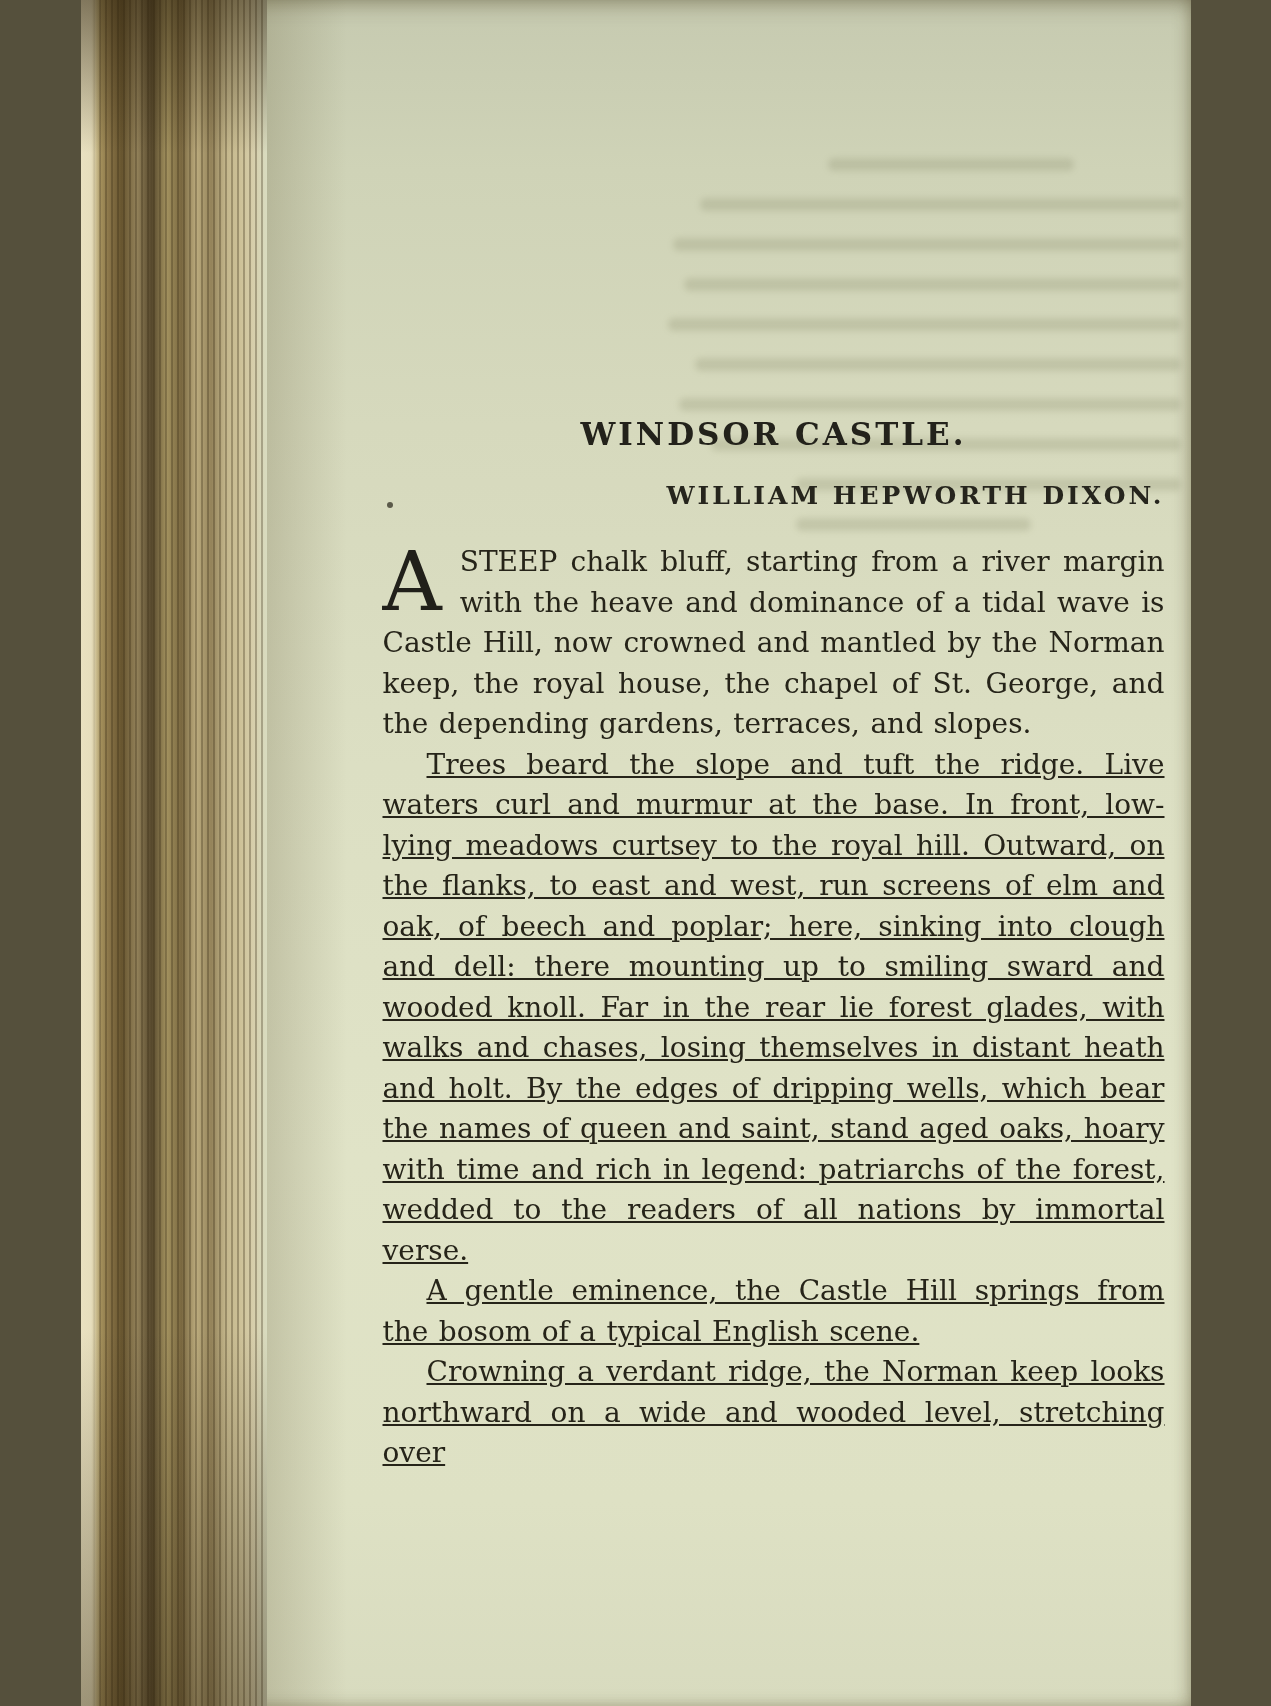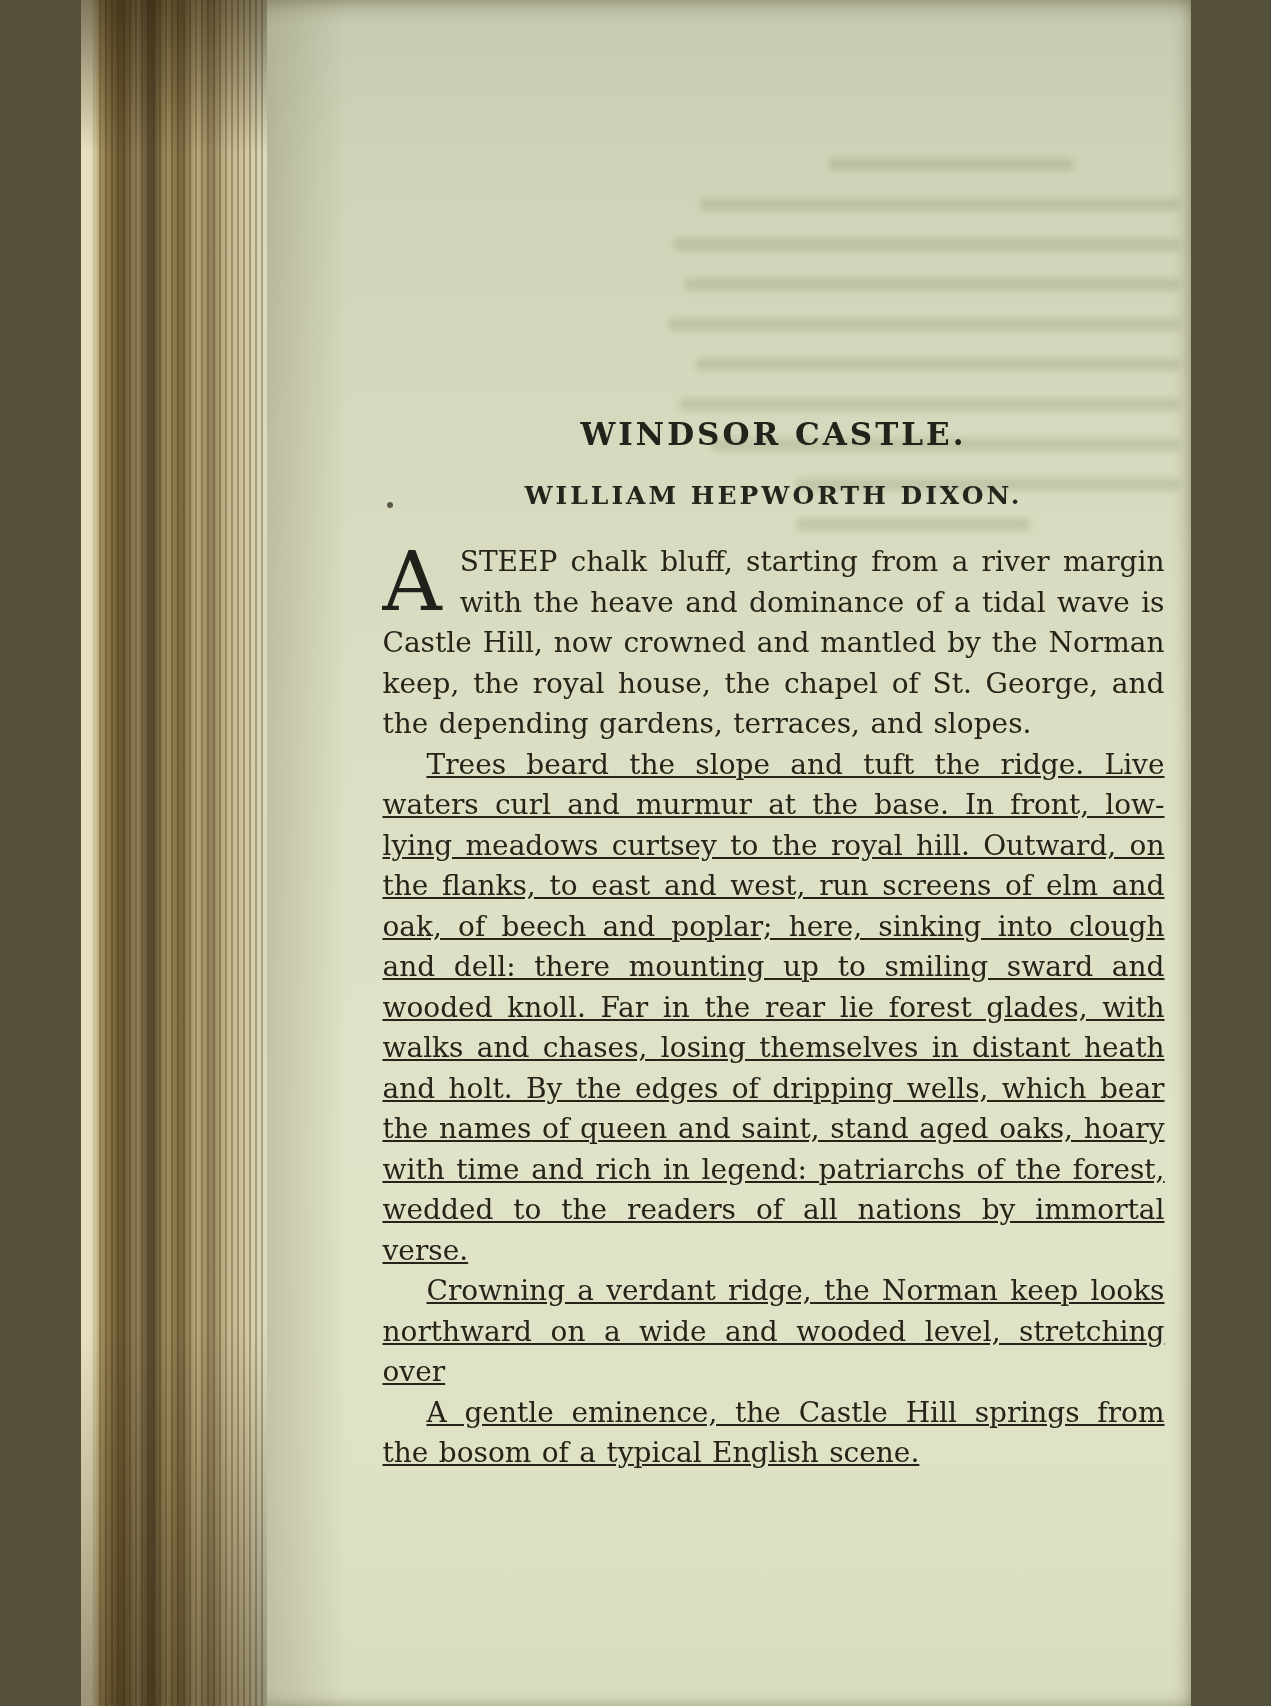--- a/index.html
+++ b/index.html
@@ -96,21 +96,21 @@
     margin: 0;
     text-align: center;
     font-size: 31px;
     font-weight: bold;
     letter-spacing: 3px;
     line-height: 40px;
     color: #23221b;
   }
   .author {
     margin: 26px 0 0 0;
-    text-align: center;
+    text-align: right;
     font-size: 25px;
     font-weight: bold;
     letter-spacing: 3px;
     line-height: 32px;
     color: #26251d;
   }
   .body-text { margin-top: 30px; }
   .body-par {
     margin: 0;
     font-size: 28px;
@@ -158,20 +158,20 @@
     <h1 class="title">WINDSOR CASTLE.</h1>
 
     <h2 class="author">WILLIAM HEPWORTH DIXON.</h2>
 
     <div class="body-text">
 
       <p class="body-par"><span class="dropcap">A</span><span>STEEP chalk bluff, starting from a river margin with the heave and dominance of a tidal wave is Castle Hill, now crowned and mantled by the Norman keep, the royal house, the chapel of St. George, and the depending gardens, terraces, and slopes.</span></p>
 
       <p class="body-par indent"><span>Trees beard the slope and tuft the ridge.  Live waters curl and murmur at the base.  In front, low-lying meadows curtsey to the royal hill.  Outward, on the flanks, to east and west, run screens of elm and oak, of beech and poplar; here, sinking into clough and dell: there mounting up to smiling sward and wooded knoll.  Far in the rear lie forest glades, with walks and chases, losing themselves in distant heath and holt.  By the edges of dripping wells, which bear the names of queen and saint, stand aged oaks, hoary with time and rich in legend: patriarchs of the forest, wedded to the readers of all nations by immortal verse.</span></p>
 
+      <p class="body-par indent"><span>A gentle eminence, the Castle Hill springs from the bosom of a typical English scene.</span></p>
+
       <p class="body-par indent"><span>Crowning a verdant ridge, the Norman keep looks northward on a wide and wooded level, stretching over</span></p>
-
-      <p class="body-par indent"><span>A gentle eminence, the Castle Hill springs from the bosom of a typical English scene.</span></p>
 
     </div>
   </div>
 
 </div>
 
 </body></html>

